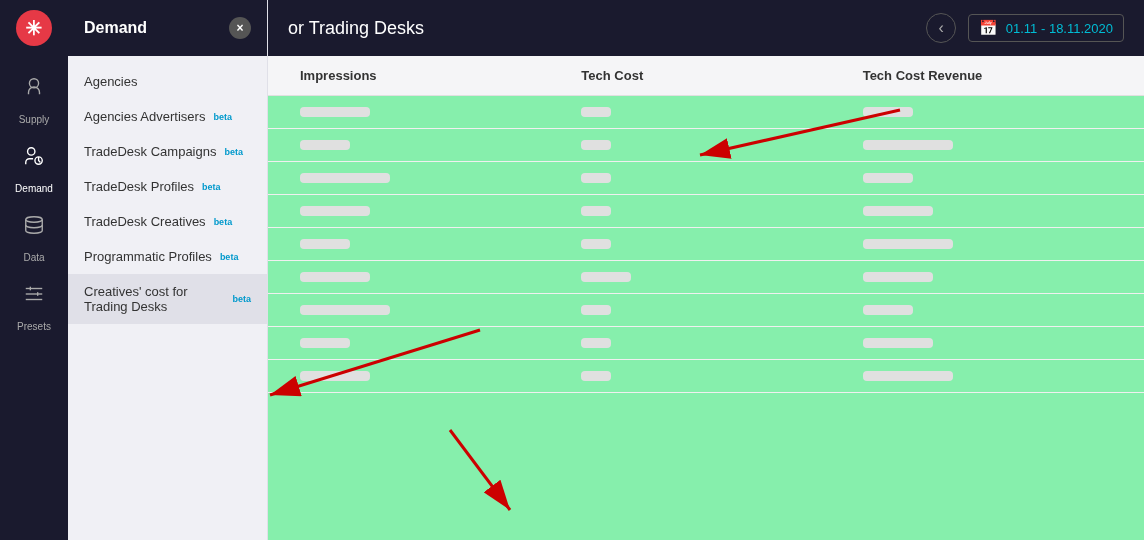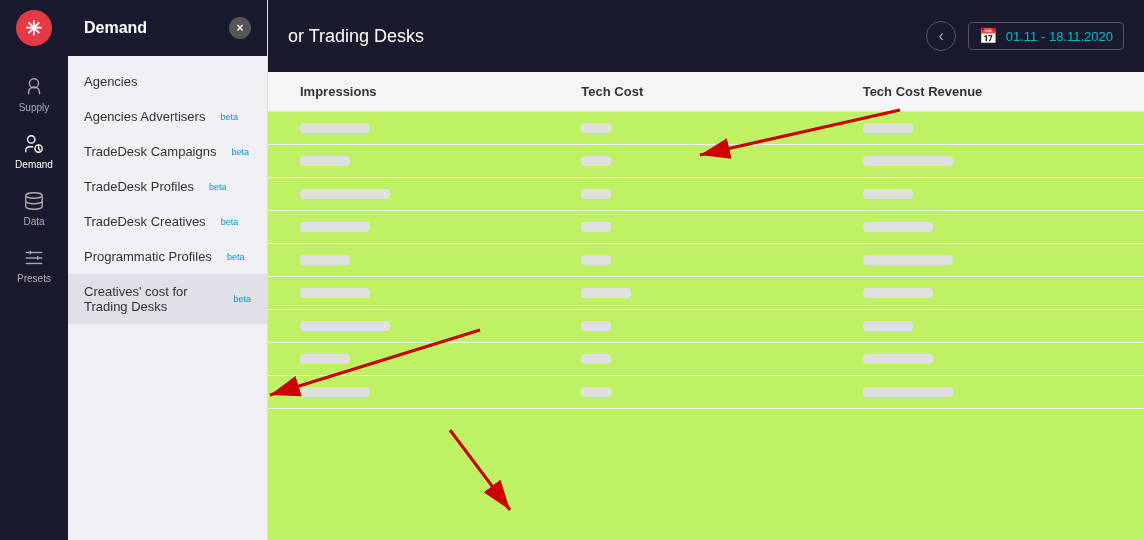--- a/index.html
+++ b/index.html
@@ -32,21 +32,21 @@
     }
     .nav-item {
       display: flex;
       flex-direction: column;
       align-items: center;
       padding: 10px 0;
       width: 100%;
       color: #aaa;
       font-size: 10px;
       cursor: pointer;
-      gap: 4px;
+      gap: 16px;
     }
     .nav-item.active { color: #fff; }
     .nav-item svg { width: 22px; height: 22px; }
     .nav-item-label { font-size: 10px; }
 
     
     .sidebar-dropdown {
       width: 200px;
       background: #f0f0f5;
       border-right: 1px solid #e0e0e8;
@@ -87,34 +87,34 @@
       color: #333;
       cursor: pointer;
       display: flex;
       align-items: center;
       gap: 6px;
     }
     .sidebar-menu-item.active { background: #e0e0e8; font-weight: 500; }
     .beta-badge {
       font-size: 9px;
       color: #0099cc;
-      font-weight: 400;
-      margin-left: 9px;
+      font-weight: 700;
+      margin-left: 2px;
     }
 
     
     .main-content {
       flex: 1;
       display: flex;
       flex-direction: column;
       overflow: hidden;
     }
     .top-bar {
       background: #1a1a2e;
-      height: 72px;
+      height: 56px;
       display: flex;
       align-items: center;
       justify-content: space-between;
       padding: 0 20px;
       flex-shrink: 0;
     }
     .top-bar-title {
       color: white;
       font-size: 18px;
       font-weight: 500;
@@ -145,21 +145,21 @@
       padding: 4px 10px;
       border-radius: 4px;
       cursor: pointer;
     }
     .date-icon { font-size: 15px; }
 
     
     .table-area {
       flex: 1;
       overflow: auto;
-      background: #bef264;
+      background: #86efac;
     }
     .table-wrapper {
       min-width: 600px;
     }
     .table-header {
       display: grid;
       grid-template-columns: 1fr 1fr 1fr;
       background: #f5f5f7;
       border-bottom: 1px solid #e0e0e0;
       padding: 0 16px;

